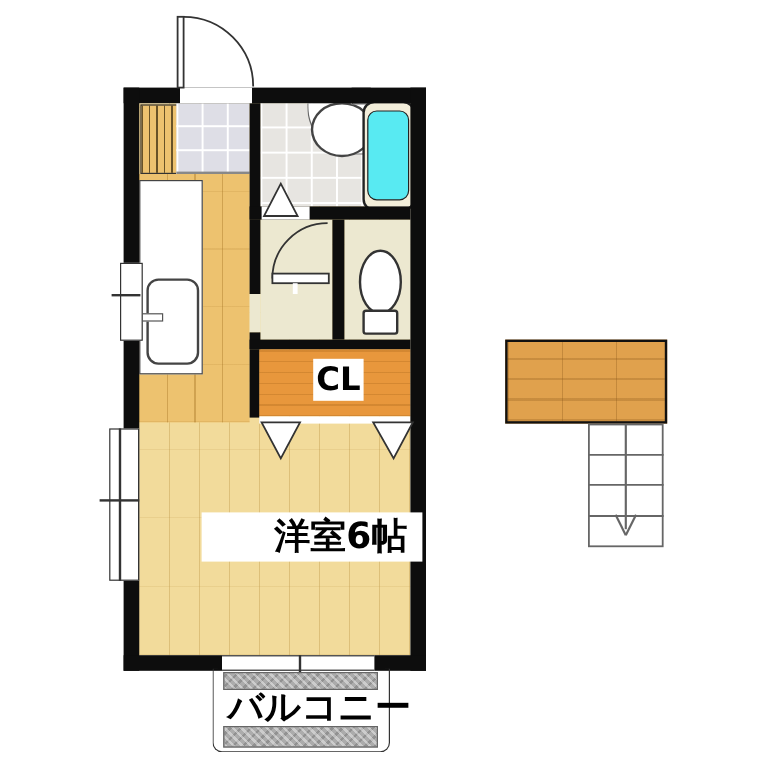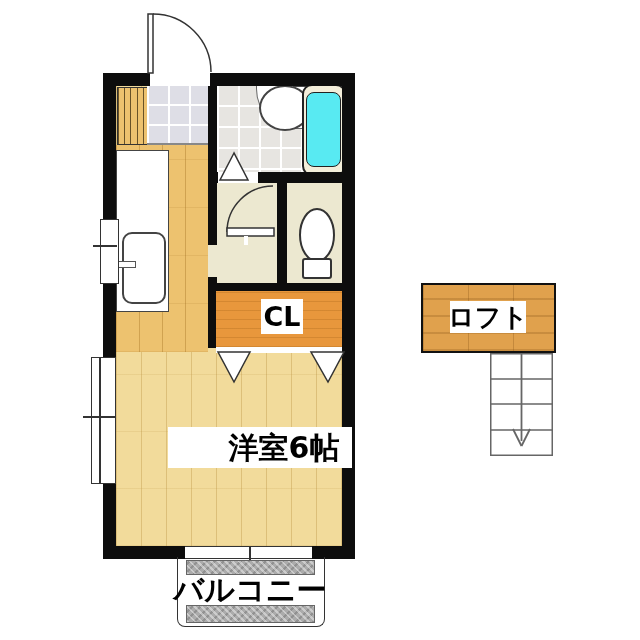--- a/index.html
+++ b/index.html
@@ -161,16 +161,15 @@
       <line x1="490" y1="404" x2="553" y2="404" stroke="#666" stroke-width="1.5"></line>
       <line x1="490" y1="430" x2="553" y2="430" stroke="#666" stroke-width="1.5"></line>
       <line x1="521.5" y1="354" x2="521.5" y2="441" stroke="#666" stroke-width="1.8"></line>
       <line x1="513" y1="429" x2="521.5" y2="446" stroke="#666" stroke-width="1.8"></line>
       <line x1="530" y1="429" x2="521.5" y2="446" stroke="#666" stroke-width="1.8"></line>
     </g>
   </svg>
 
   <div class="label" style="left:168px;top:427px;width:136px;height:41px;font-size:30px;padding-left:48px;">洋室6帖</div>
   <div class="label" style="left:261px;top:299px;width:42px;height:35px;font-size:27px;">CL</div>
-  <div class="label" style="left:450px;top:301px;width:76px;height:32px;font-size:26px;">ロフト</div>
-  <div class="label bare" style="left:160px;top:572px;width:180px;height:36px;font-size:30px;z-index:5;">バルコニー</div>
+  <div class="label bare" style="left:176px;top:572px;width:180px;height:36px;font-size:30px;z-index:5;">バルコニー</div>
 
 </div>
 
 </body></html>

